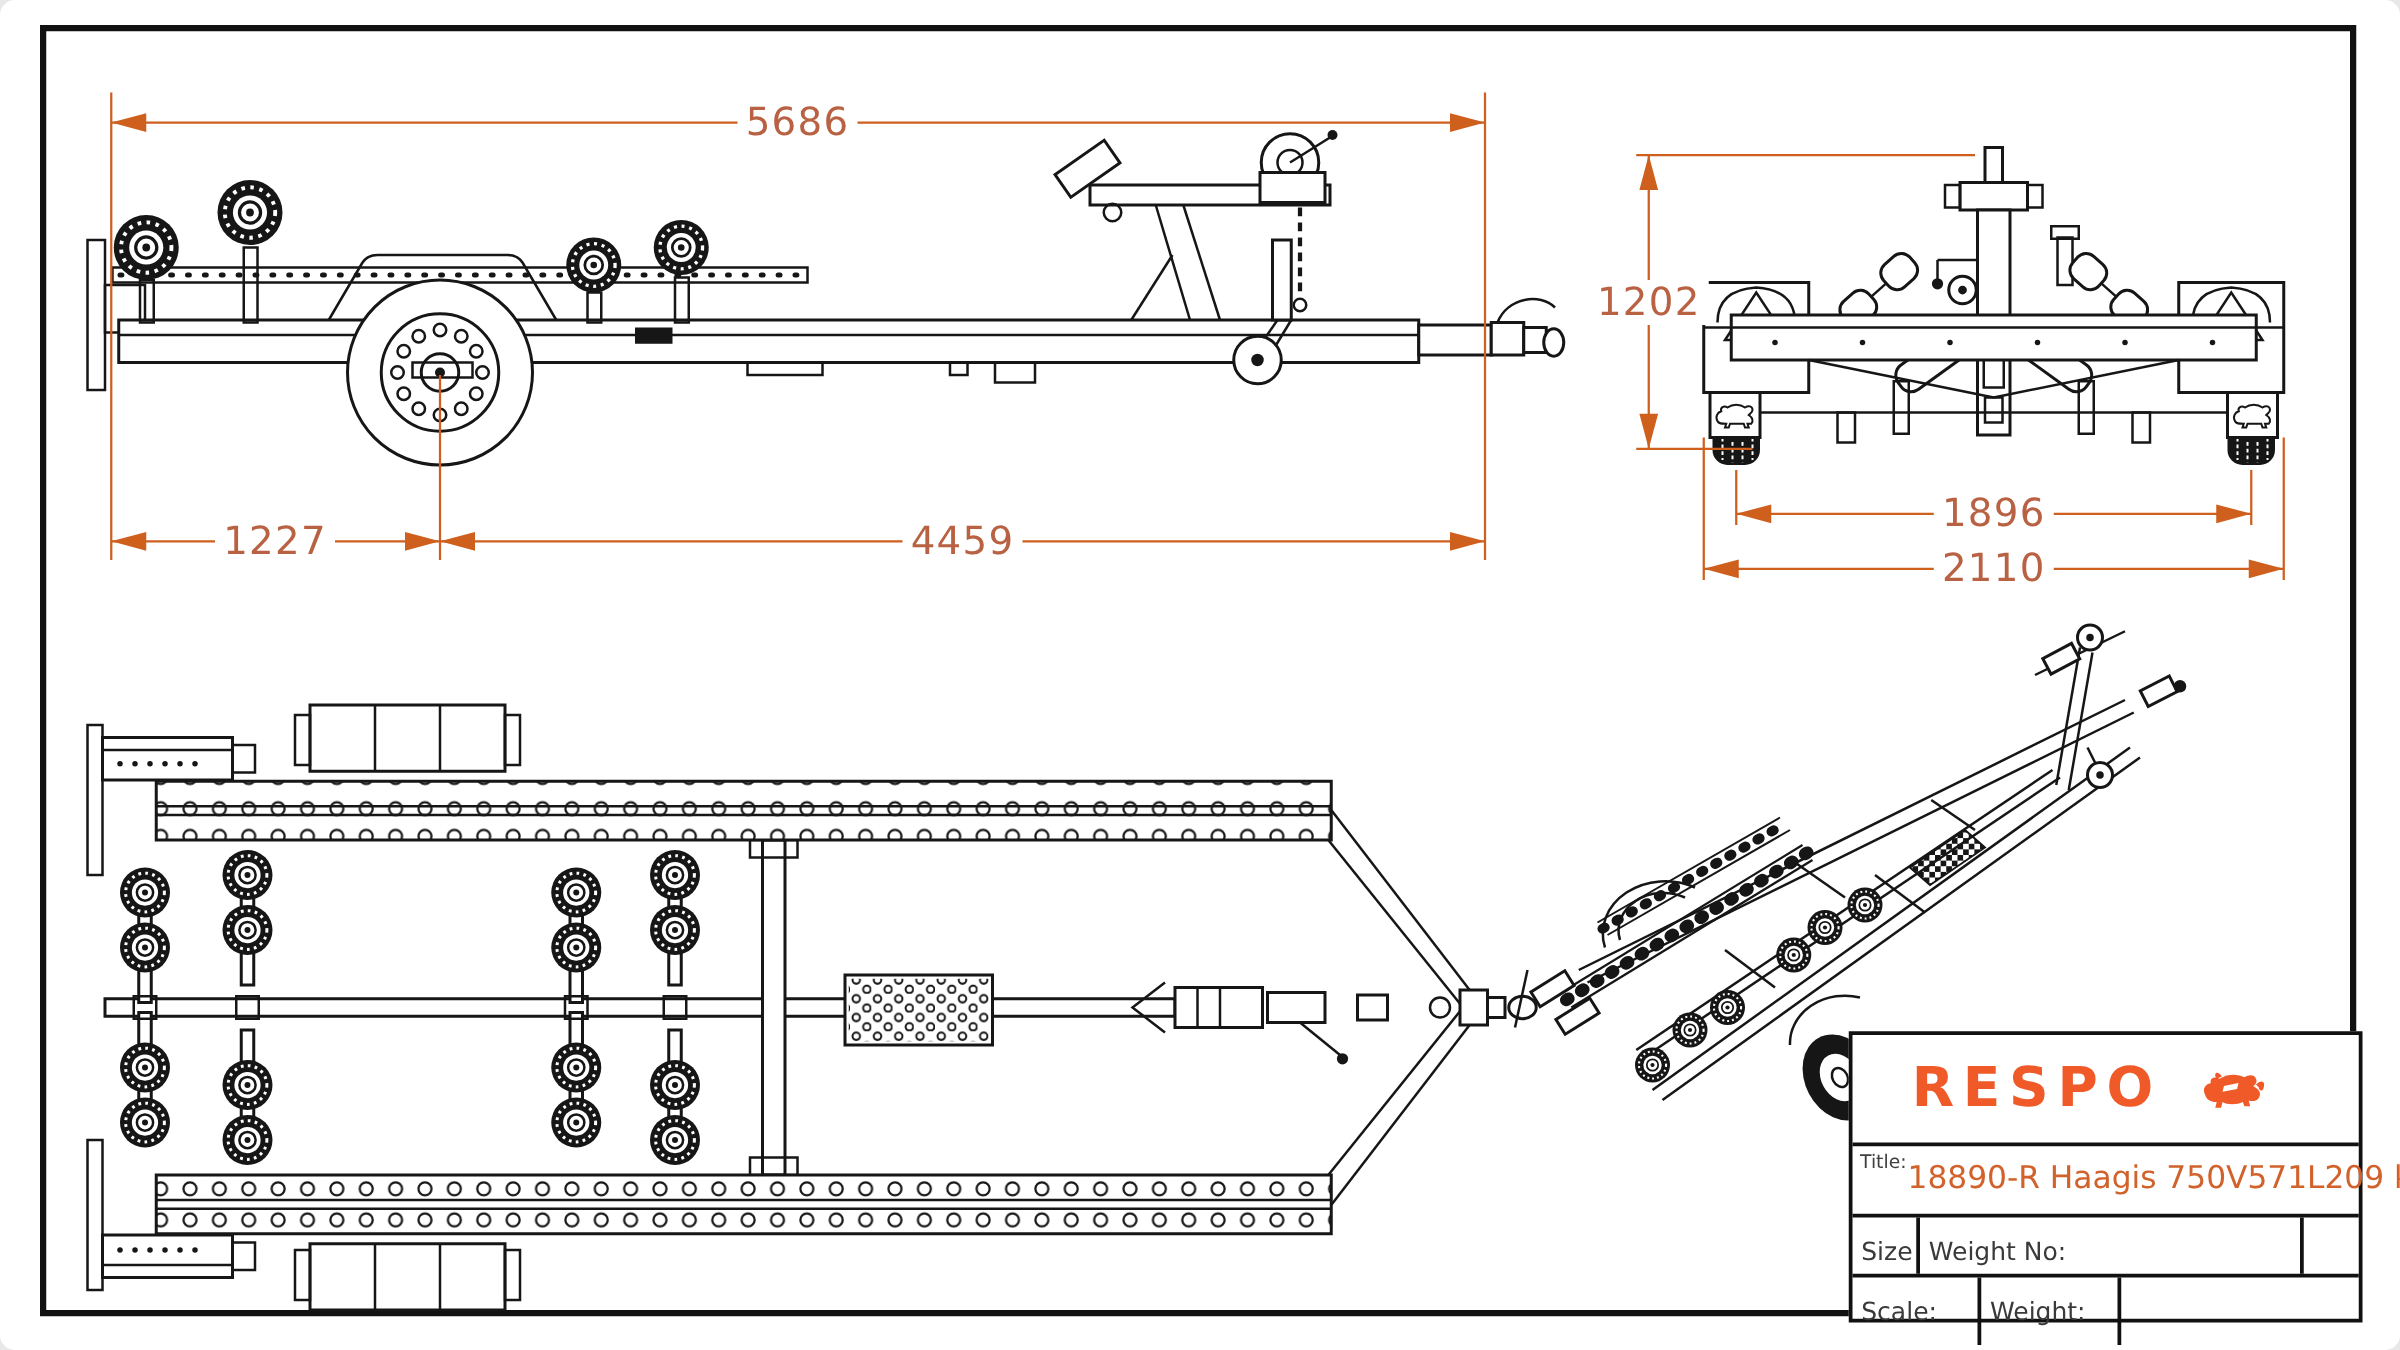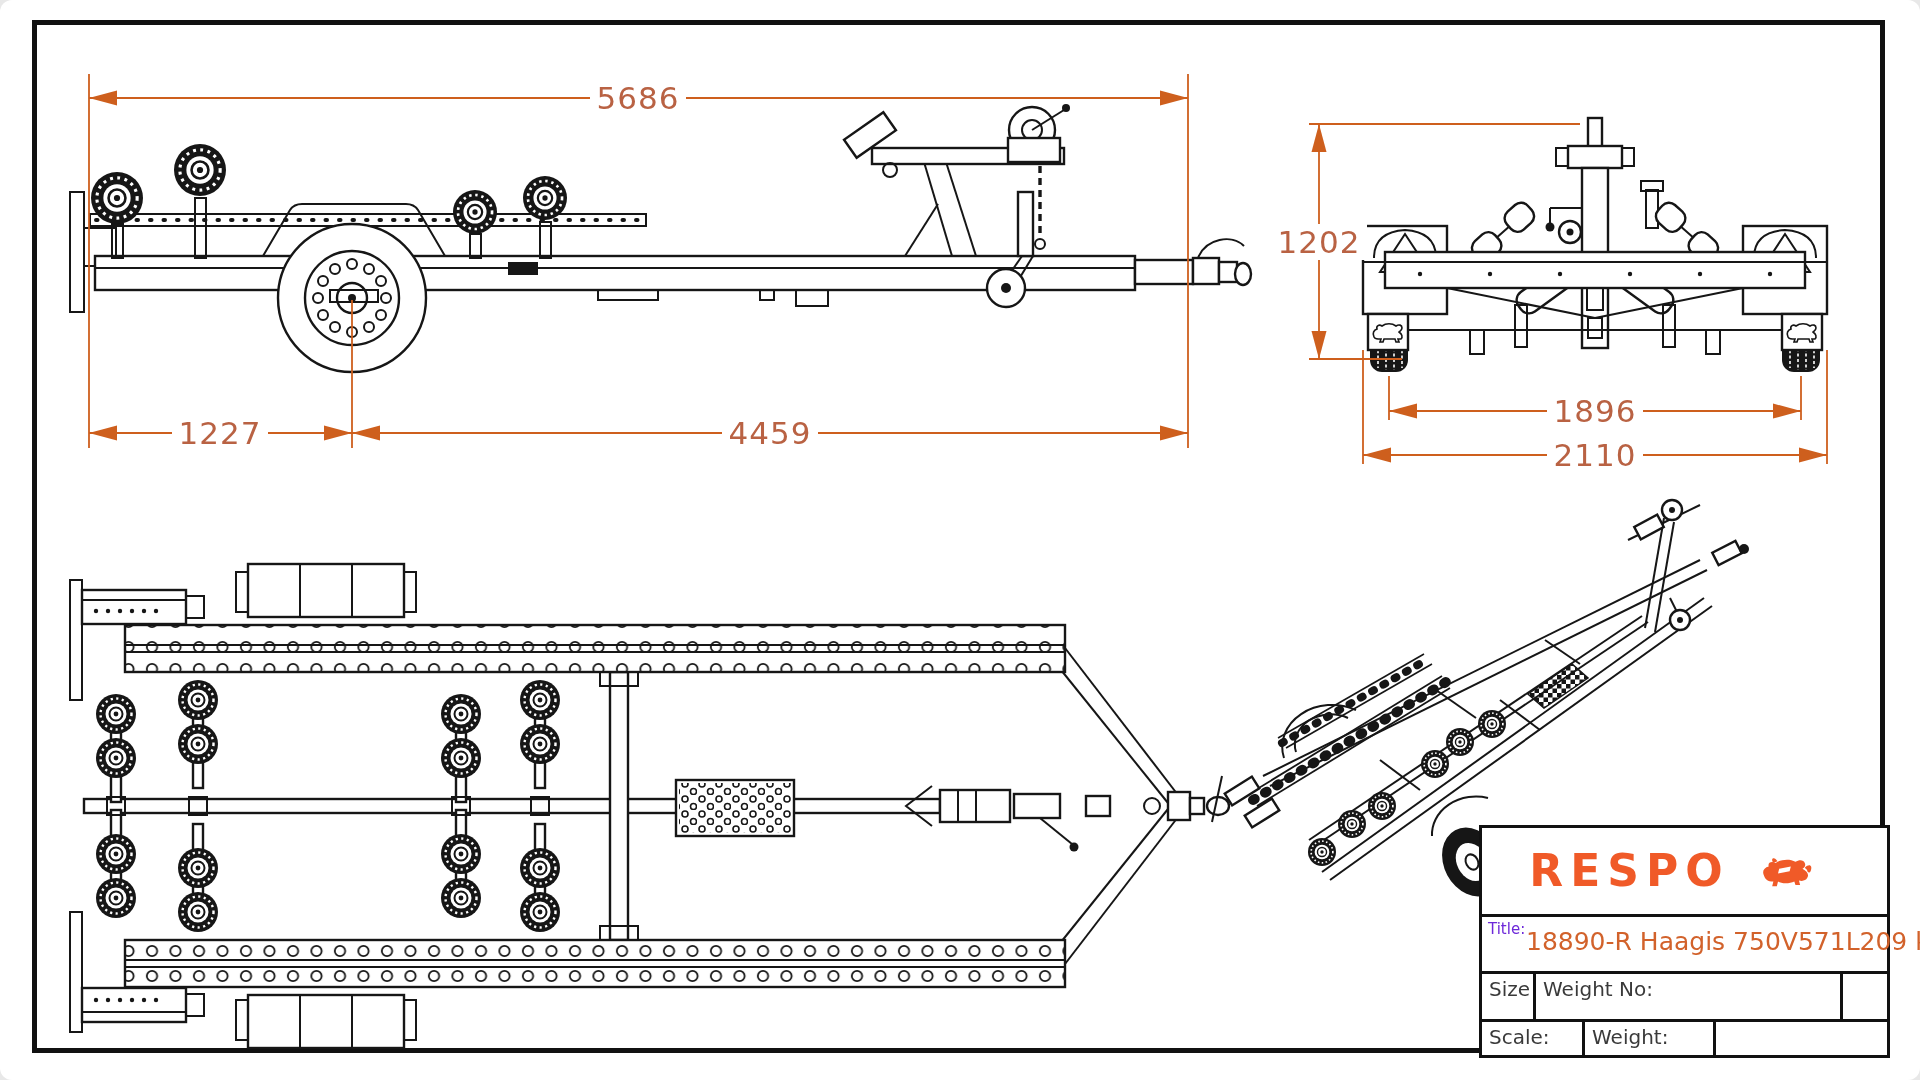--- a/index.html
+++ b/index.html
@@ -17,31 +17,31 @@
           letter-spacing:1px;text-anchor:middle;}
   
   .tblock{position:absolute;right:30px;bottom:22px;width:411px;height:233px;
           background:#fff;border:3px solid #111;box-sizing:border-box;
           display:grid;grid-template-rows:86px 57px 48px 1fr;}
   .trow{box-sizing:border-box;position:relative;}
   .trow + .trow{border-top:3px solid #111;}
   .logo-row{display:flex;flex-direction:row;align-items:center;justify-content:center;}
   .brand{font-size:44px;font-weight:800;color:#F05A28;letter-spacing:7px;line-height:0.9;}
   .bull{margin-top:1px;}
-  .title-label{position:absolute;left:6px;top:3px;font-size:15px;color:#6d28d9;}
+  .title-label{position:absolute;left:6px;top:3px;font-size:15px;color:#404040;}
   .title-value{position:absolute;left:44px;right:4px;top:10px;font-size:25px;color:#D2622B;
                text-align:center;white-space:nowrap;}
   .cells{display:flex;height:100%;}
-  .cell{box-sizing:border-box;height:100%;padding:3px 7px;font-size:20px;color:#3a3a3a;}
+  .cell{box-sizing:border-box;height:100%;padding:15px 7px;font-size:20px;color:#3a3a3a;}
   .cell + .cell{border-left:3px solid #111;}
   .c-size{width:51px;}
   .c-dno{flex:1;}
   .c-end1{width:47px;}
   .c-scale{width:100px;}
-  .c-weight{width:131px;}
+  .c-weight{width:112px;}
   .c-end2{flex:1;}
 </style>
 </head>
 <body>
 
 <div class="sheet">
   <div class="frame"></div>
 
   <svg class="drawing-svg" width="1920" height="1080" viewBox="0 0 1920 1080">
     <defs>

